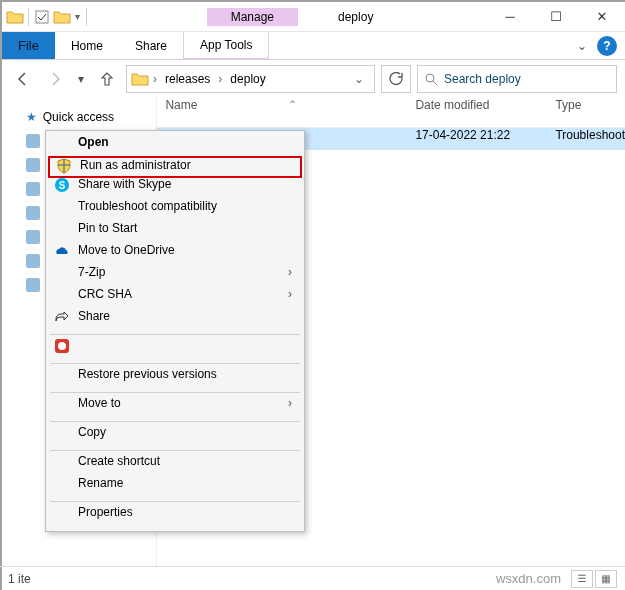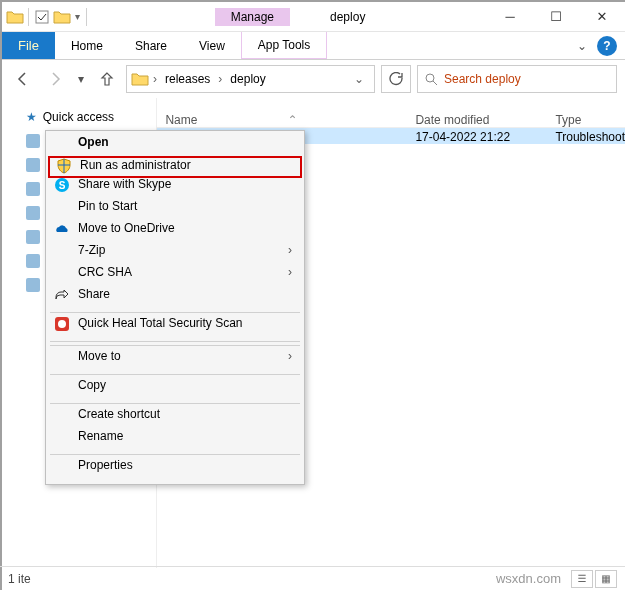--- a/index.html
+++ b/index.html
@@ -3,50 +3,50 @@
 <meta charset="utf-8">
 <style>
   html,body{margin:0;padding:0;font-family:"Segoe UI",Arial,sans-serif;font-size:12px;color:#000;background:#fff;width:625px;height:590px;overflow:hidden;box-sizing:border-box;border:1px solid #a0a0a0;}
   *{box-sizing:border-box;}
   .titlebar{height:30px;display:flex;align-items:stretch;border-bottom:1px solid #e5e5e5;}
   .titlebar .qat{display:flex;align-items:center;gap:2px;padding:0 4px;}
   .titlebar .qat .folder-icon{width:18px;height:18px;display:inline-block;}
   .titlebar .qat .sep{width:1px;height:18px;background:#d0d0d0;margin:0 2px;}
   .titlebar .qat .chev{color:#666;font-size:10px;padding:0 2px;}
   .titlebar .manage{margin-left:auto;margin-right:auto;display:flex;align-items:center;flex:1;justify-content:center;gap:40px;}
-  .titlebar .manage .manage-label{background:#e9c6ed;padding:2px 16px;font-size:12px;}
+  .titlebar .manage .manage-label{background:#e9c6ed;padding:2px 24px;font-size:12px;}
   .titlebar .winctrls{display:flex;}
   .titlebar .winctrls div{width:46px;display:flex;align-items:center;justify-content:center;font-size:13px;color:#333;}
   .ribbon{height:28px;display:flex;align-items:stretch;border-bottom:1px solid #d0d0d0;}
-  .ribbon .file-tab{background:#1979ca;color:#fef9c3;display:flex;align-items:center;padding:0 16px;font-size:13px;}
+  .ribbon .file-tab{background:#1979ca;color:#0f172a;display:flex;align-items:center;padding:0 16px;font-size:13px;}
   .ribbon .tab{display:flex;align-items:center;padding:0 16px;cursor:default;}
   .ribbon .apptools{border:1px solid #e9c6ed;border-top:none;}
   .ribbon .spacer{flex:1;}
   .ribbon .collapse{display:flex;align-items:center;padding:0 6px;color:#555;}
   .ribbon .help{width:20px;height:20px;border-radius:50%;background:#1979ca;color:#fff;display:flex;align-items:center;justify-content:center;margin:4px 8px 0 4px;font-size:12px;font-weight:bold;}
   .navrow{height:38px;display:flex;align-items:center;padding:4px 8px;gap:6px;}
   .navrow .navbtn{width:26px;height:26px;display:flex;align-items:center;justify-content:center;color:#555;}
   .navrow .navbtn.disabled{color:#bbb;}
   .addressbar{flex:1;height:28px;border:1px solid #ccc;display:flex;align-items:center;padding:0 4px;gap:2px;}
   .addressbar .fld{width:18px;height:18px;}
   .addressbar .crumb{padding:0 4px;}
   .addressbar .csep{color:#666;padding:0 2px;}
   .addressbar .dropdown{margin-left:auto;color:#666;padding:0 6px;}
   .refresh{width:30px;height:28px;border:1px solid #ccc;display:flex;align-items:center;justify-content:center;}
-  .searchbox{width:200px;height:28px;border:1px solid #ccc;display:flex;align-items:center;padding:0 6px;color:#c2410c;gap:6px;}
+  .searchbox{width:200px;height:28px;border:1px solid #ccc;display:flex;align-items:center;padding:0 6px;color:#0c4a6e;gap:6px;}
   .body{display:flex;height:470px;position:relative;}
   .sidebar{width:160px;padding:10px 6px;display:flex;flex-direction:column;gap:6px;}
   .side-item{display:flex;align-items:center;gap:6px;padding:2px 4px 2px 18px;}
   .side-item .star{color:#2a7ab9;}
   .side-item .sq{width:14px;height:14px;background:#2a7ab9;border-radius:2px;}
   .side-item.faded{opacity:.5;}
   .listarea{flex:1;position:relative;border-left:1px solid #eee;}
-  .columns{height:30px;display:flex;align-items:flex-end;border-bottom:1px solid #eee;color:#555;padding-left:8px;}
+  .columns{height:30px;display:flex;align-items:flex-start;border-bottom:1px solid #eee;color:#555;padding-left:8px;}
   .columns .col{display:flex;align-items:center;}
-  .row{height:16px;display:flex;align-items:flex-end;background:#cce8ff;padding-left:8px;}
+  .row{height:22px;display:flex;align-items:flex-start;background:#cce8ff;padding-left:8px;}
   .ctxmenu{position:absolute;left:45px;top:130px;width:260px;background:#f5f5f5;border:1px solid #bfbfbf;box-shadow:2px 2px 6px rgba(0,0,0,.25);padding:4px 2px;z-index:10;}
   .ctxmenu .mi{height:22px;display:flex;align-items:flex-start;padding:0 10px 0 30px;position:relative;}
   .ctxmenu .mi.default{font-weight:600;}
   .ctxmenu .mi .ico{position:absolute;left:6px;width:16px;height:16px;display:flex;align-items:center;justify-content:center;}
   .ctxmenu .mi .arrow{margin-left:auto;color:#555;}
   .ctxmenu hr{border:none;border-top:1px solid #d0d0d0;margin:3px 2px;}
   .ctxmenu .hl{border:2px solid #d40000;margin:-1px 0;}
   .statusbar{position:absolute;bottom:0;left:0;right:0;height:24px;border-top:1px solid #ddd;display:flex;align-items:center;padding:0 8px;font-size:12px;color:#444;}
   .statusbar .watermark{margin-left:auto;color:#999;font-size:13px;margin-right:8px;}
   .statusbar .viewbtn{width:22px;height:18px;border:1px solid #ccc;margin-left:2px;display:flex;align-items:center;justify-content:center;color:#666;font-size:10px;}
@@ -85,21 +85,20 @@
     <div>─</div>
     <div>☐</div>
     <div>✕</div>
   </div>
 </div>
 
 <div class="ribbon">
   <div class="file-tab">File</div>
   <div class="tab">Home</div>
   <div class="tab">Share</div>
-  <div class="tab">View</div>
   <div class="tab apptools">App Tools</div>
   <div class="spacer"></div>
   <div class="collapse">⌄</div>
   <div class="help">?</div>
 </div>
 
 <div class="navrow">
   <div class="navbtn">
     <svg width="18" height="18" viewBox="0 0 18 18">
         <path d="M11 3l-6 6 6 6" fill="none" stroke="#555" stroke-width="1.5"></path>
@@ -208,20 +207,23 @@
   <div class="mi">
     <span class="ico">
       <svg viewBox="0 0 16 16">
           <circle cx="8" cy="8" r="7" fill="#00aff0"></circle>
           <text x="8" y="12" text-anchor="middle" font-size="10" fill="#fff" font-weight="bold">S</text>
         </svg>
     </span>
     <span>Share with Skype</span>
   </div>
   <div class="mi">
+      <span>Troubleshoot compatibility</span>
+    </div>
+  <div class="mi">
       <span>Pin to Start</span>
     </div>
   <div class="mi">
     <span class="ico">
       <svg viewBox="0 0 16 16">
           <path d="M3 11a3 3 0 0 1 2-5 4 4 0 0 1 7 1 2.5 2.5 0 0 1 1 4z" fill="#0364b8"></path>
         </svg>
     </span>
     <span>Move to OneDrive</span>
   </div>
@@ -242,23 +244,25 @@
     <span>Share</span>
   </div>
   <hr>
   <div class="mi">
     <span class="ico">
       <svg viewBox="0 0 16 16">
           <rect x="1" y="1" width="14" height="14" rx="3" fill="#d9372b"></rect>
           <circle cx="8" cy="8" r="4" fill="#fff"></circle>
         </svg>
     </span>
-    <span>Quick Heal Total Security Scan</span>
-  </div>
-  <hr>
+  </div>
+  <hr>
+  <div class="mi">
+      <span>Restore previous versions</span>
+    </div>
   <hr>
   <div class="mi">
       <span>Move to</span>
       <span class="arrow">›</span>
     </div>
   <hr>
   <div class="mi">
       <span>Copy</span>
     </div>
   <hr>

